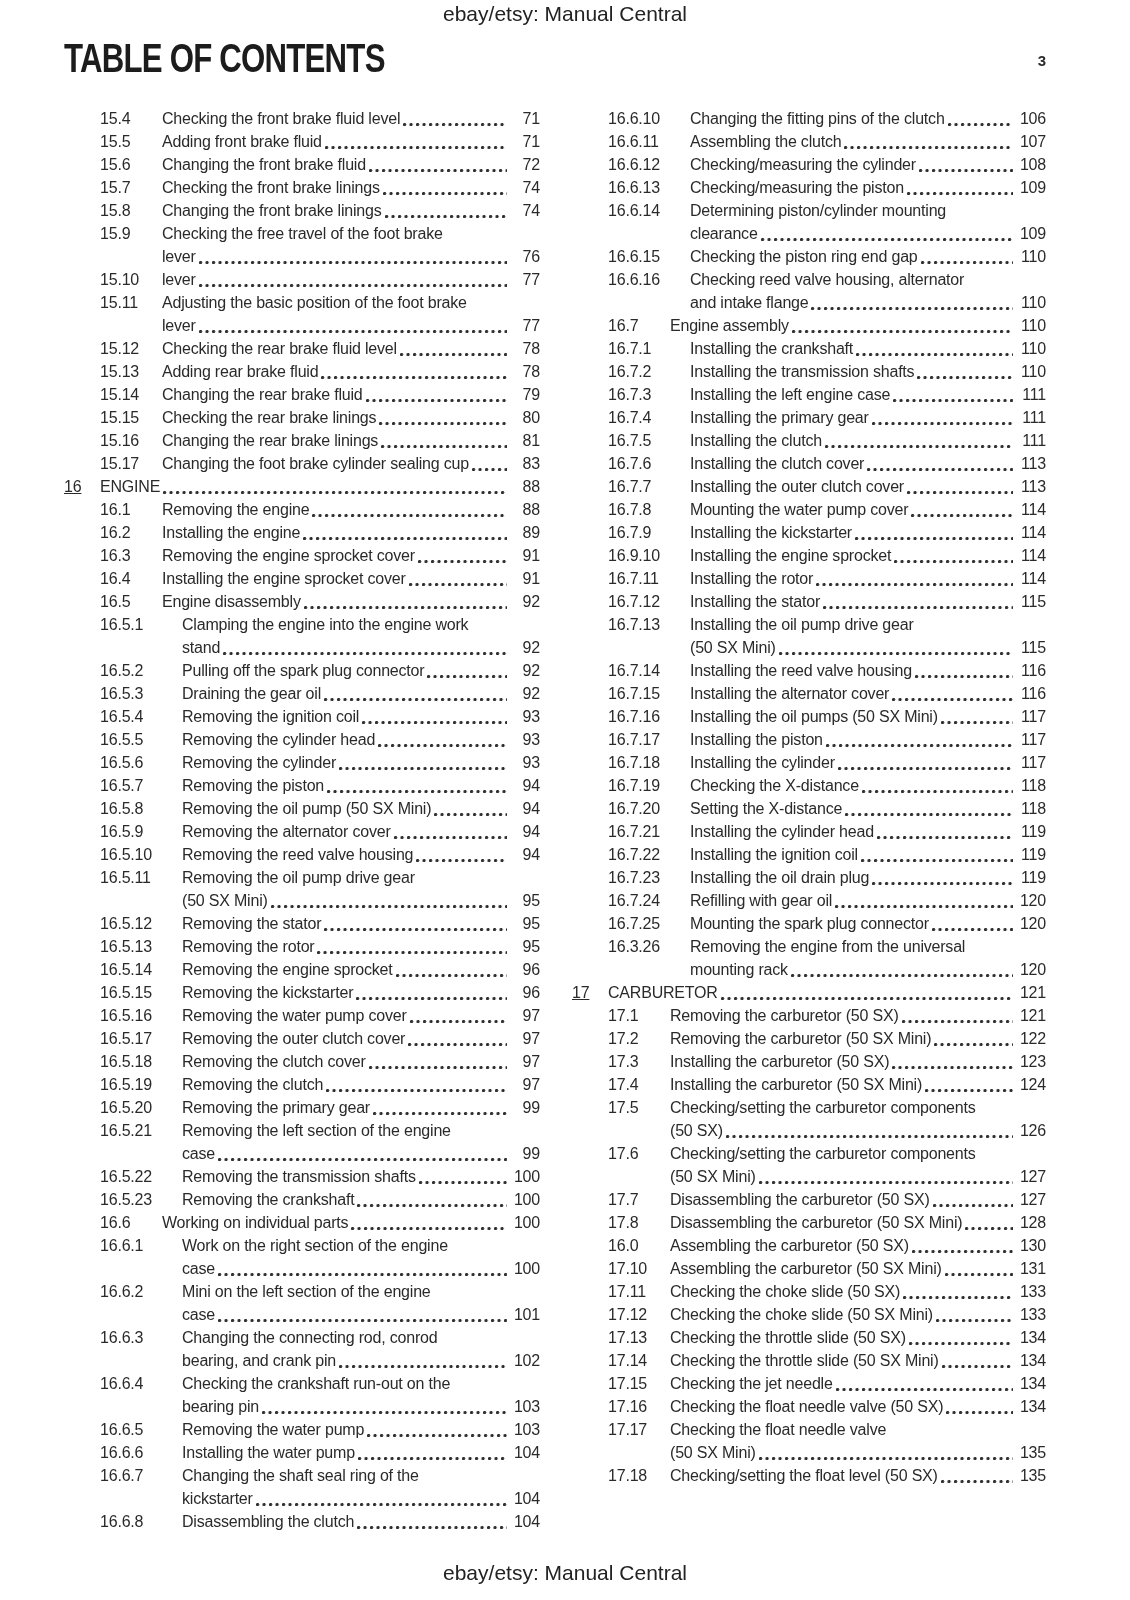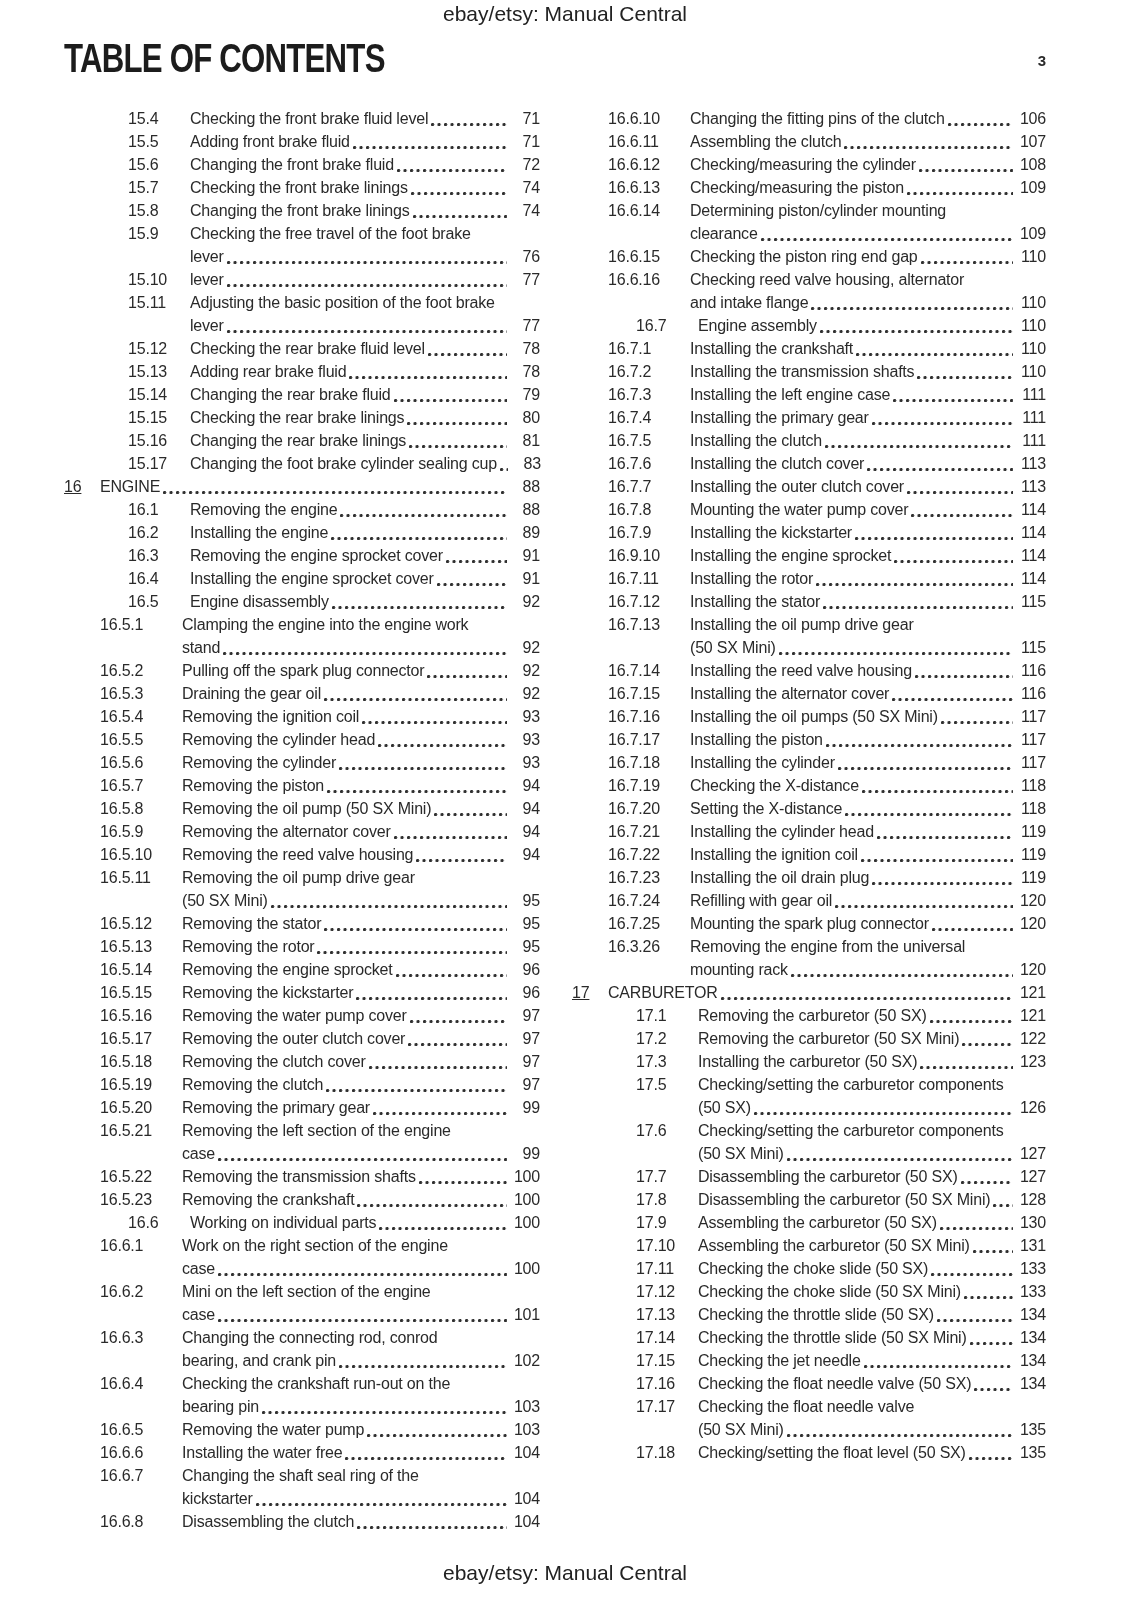--- a/index.html
+++ b/index.html
@@ -27,21 +27,21 @@
 
   .toc { position: absolute; top: 107px; left: 64px; font-size: 16px; line-height: 23px; letter-spacing: -0.2px; }
   .toc-flex { display: flex; }
   .col { width: 476px; }
   .col.right { margin-left: 32px; width: 474px; }
 
   .entry { display: flex; }
   .num { flex: 0 0 auto; }
   .lvl-chapter .num { width: 36px; text-decoration: underline; }
   .lvl-section { padding-left: 36px; }
-  .lvl-section .num { width: 62px; margin-left: 28px; }
+  .lvl-section .num { width: 62px; }
   .lvl-sub { padding-left: 36px; }
   .lvl-sub .num { width: 82px; }
   .body { flex: 1; min-width: 0; display: block; }
   .line { display: block; white-space: nowrap; }
   .line.last { display: flex; align-items: baseline; }
   .txt { white-space: nowrap; }
   .leader {
     flex: 1 1 auto; min-width: 8px; height: 4px;
     align-self: flex-end; margin: 0 5px 3px 3px;
     background-image: radial-gradient(circle at 1.6px 1.6px, #2f2f2f 1.35px, rgba(0,0,0,0) 1.9px);
@@ -563,21 +563,21 @@
             <span class="txt">Removing the water pump</span>
             <span class="leader"></span>
             <span class="pg">103</span>
           </span>
         </span>
       </div>
       <div class="entry lvl-sub">
         <span class="num">16.6.6</span>
         <span class="body">
           <span class="line last">
-            <span class="txt">Installing the water free</span>
+            <span class="txt">Installing the water pump</span>
             <span class="leader"></span>
             <span class="pg">104</span>
           </span>
         </span>
       </div>
       <div class="entry lvl-sub">
         <span class="num">16.6.7</span>
         <span class="body">
           <span class="line"><span class="txt">Changing the shaft seal ring of the</span></span>
           <span class="line last">
@@ -977,20 +977,30 @@
         <span class="num">17.3</span>
         <span class="body">
           <span class="line last">
             <span class="txt">Installing the carburetor (50 SX)</span>
             <span class="leader"></span>
             <span class="pg">123</span>
           </span>
         </span>
       </div>
       <div class="entry lvl-section">
+        <span class="num">17.4</span>
+        <span class="body">
+          <span class="line last">
+            <span class="txt">Installing the carburetor (50 SX Mini)</span>
+            <span class="leader"></span>
+            <span class="pg">124</span>
+          </span>
+        </span>
+      </div>
+      <div class="entry lvl-section">
         <span class="num">17.5</span>
         <span class="body">
           <span class="line"><span class="txt">Checking/setting the carburetor components</span></span>
           <span class="line last">
             <span class="txt">(50 SX)</span>
             <span class="leader"></span>
             <span class="pg">126</span>
           </span>
         </span>
       </div>
@@ -1019,21 +1029,21 @@
         <span class="num">17.8</span>
         <span class="body">
           <span class="line last">
             <span class="txt">Disassembling the carburetor (50 SX Mini)</span>
             <span class="leader"></span>
             <span class="pg">128</span>
           </span>
         </span>
       </div>
       <div class="entry lvl-section">
-        <span class="num">17.9</span>
+        <span class="num">16.0</span>
         <span class="body">
           <span class="line last">
             <span class="txt">Assembling the carburetor (50 SX)</span>
             <span class="leader"></span>
             <span class="pg">130</span>
           </span>
         </span>
       </div>
       <div class="entry lvl-section">
         <span class="num">17.10</span>

